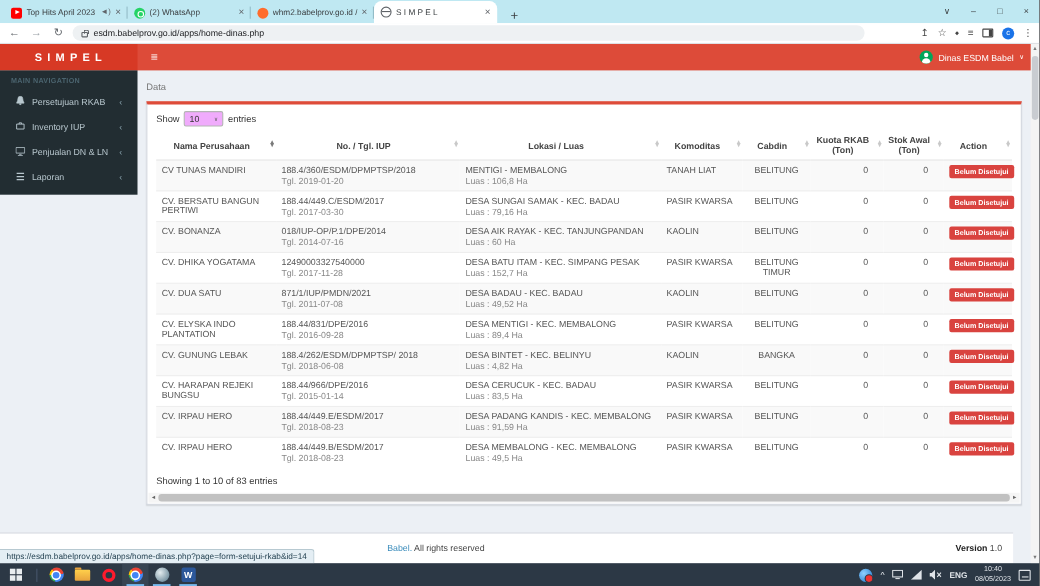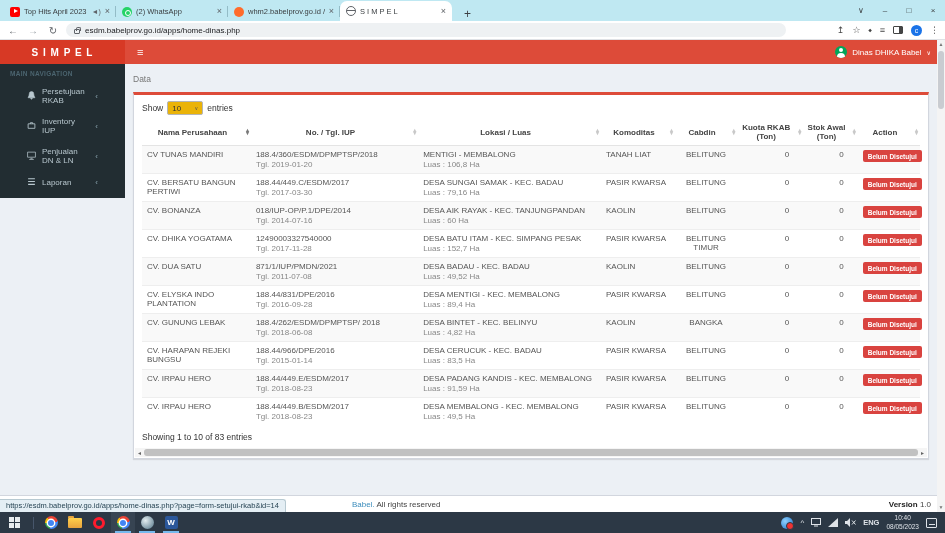--- a/index.html
+++ b/index.html
@@ -59,35 +59,35 @@
           letter-spacing:1px; display:flex; align-items:center; justify-content:center; }
   .hamburger { color:#fff; font-size:11px; padding:0 12px; display:flex; align-items:center; }
   .nav-user { margin-left:auto; display:flex; align-items:center; gap:5px; padding-right:14px; color:#fff; font-size:8px; }
   .avatar-user { width:12px; height:12px; border-radius:50%; background:#00a65a; position:relative; overflow:hidden; }
   .avatar-user::before { content:""; position:absolute; left:4px; top:2px; width:4px; height:4px; border-radius:50%; background:#fff; }
   .avatar-user::after { content:""; position:absolute; left:2px; top:7px; width:8px; height:5px; border-radius:4px 4px 0 0; background:#fff; }
   .nav-caret { font-size:6px; }
 
   .sidebar { position:absolute; top:24px; left:0; width:125px; background:#222d32; padding-bottom:4px; }
   .nav-label { font-size:6.5px; color:#4b646f; font-weight:bold; padding:6px 10px 4px; letter-spacing:.3px; }
-  .side-item { display:flex; align-items:center; gap:6px; padding:6px 27px; color:#b8c7ce; font-size:8px; cursor:pointer; }
+  .side-item { display:flex; align-items:center; gap:6px; padding:6px 14px; color:#b8c7ce; font-size:8px; cursor:pointer; }
   .side-item svg { width:9px; height:9px; fill:#b8c7ce; stroke:#b8c7ce; flex:0 0 auto; }
   .side-chev { margin-left:auto; font-size:8px; color:#8aa4af; }
 
   .content { position:absolute; top:24px; left:125px; right:8px; bottom:17px; padding:7px 8px 0; overflow:hidden; }
   .page-head { display:flex; align-items:baseline; gap:5px; margin:3px 0 8px; }
   .page-head .small { font-size:8.5px; color:#777; }
   .page-head .big { font-size:15px; color:#333; font-weight:normal; }
 
   .card { background:#fff; border:1px solid #d2d6de; border-top:3px solid #dd4b39;
           box-shadow:0 1px 1px rgba(0,0,0,.1); }
   .card-controls { display:flex; align-items:center; justify-content:space-between; padding:6px 8px 4px; }
   .show-group, .search-group { display:flex; align-items:center; gap:4px; font-size:8.5px; color:#333; }
   .select-box { display:flex; align-items:center; justify-content:space-between; width:36px; height:14px;
-                border:1px solid #b5b5b5; border-radius:2px; padding:0 4px; font-size:8px; color:#333; background:#eab308; }
+                border:1px solid #b5b5b5; border-radius:2px; padding:0 4px; font-size:8px; color:#333; background:#f0abfc; }
   .select-box .caret { font-size:5px; color:#555; }
   .search-input { width:108px; height:15px; border:1px solid #b5b5b5; border-radius:2px; font-size:8px; padding:0 3px; }
 
   table { width:calc(100% - 16px); margin:0 8px; border-collapse:collapse; table-layout:fixed; }
   th { font-size:8px; color:#444; font-weight:bold; text-align:center; vertical-align:middle;
        padding:4px 11px 4px 3px; border-bottom:1px solid #e4e4e4; position:relative; cursor:pointer; }
   .sort { position:absolute; right:2px; top:50%; transform:translateY(-50%); display:flex;
           flex-direction:column; line-height:.55; color:#c9c9c9; font-size:6px; }
   th.sorted .sort { color:#7a7a7a; }
   td { font-size:8px; color:#555; padding:4px 5px; vertical-align:top; border-top:1px solid #eee; }
@@ -105,21 +105,21 @@
                      color:#337ab7; background:#fff; cursor:pointer; }
   .pagination span.muted { color:#777; }
   .pagination span.active { background:#337ab7; border-color:#337ab7; color:#fff; }
 
   .hscroll { height:9px; margin:0 1px 1px; background:#f5f5f5; position:relative; }
   .hscroll .arr { position:absolute; top:0; bottom:0; width:9px; color:#666; font-size:5px;
                   display:flex; align-items:center; justify-content:center; }
   .hscroll .arr.l { left:0; } .hscroll .arr.r { right:0; }
   .hscroll .thumb { position:absolute; left:9px; right:9px; top:1px; bottom:1px; background:#c1c1c1; border-radius:3px; }
 
-  .site-footer { position:absolute; left:0; right:4px; bottom:0; height:17px; background:#fff;
+  .site-footer { position:absolute; left:0; right:24px; bottom:0; height:28px; background:#fff;
                  border-top:1px solid #d2d6de; display:flex; align-items:center;
                  justify-content:space-between; padding:0 10px 0 352px; font-size:8px; color:#444; }
   .footer-brand { color:#3c8dbc; cursor:pointer; }
   .version b { font-weight:bold; color:#222;text-align:center; }
 
   .status-tip { position:absolute; left:0; bottom:0; height:13px; max-width:348px; background:#e4eef4;
                 border:1px solid #b7c9d1; border-left:none; border-bottom:none; border-top-right-radius:3px;
                 font-size:7.5px; color:#1f3d4d; padding:1px 6px; white-space:nowrap; overflow:hidden; z-index:6; }
 
   .vscroll { position:absolute; top:0; right:0; bottom:0; width:8px; background:#f4f4f4; z-index:5; }
@@ -216,21 +216,21 @@
     </div>
   </div>
 
   <div class="page">
 
     <div class="navbar">
       <div class="logo">S I M P E L</div>
       <div class="hamburger">≡</div>
       <div class="nav-user">
         <span class="avatar-user"></span>
-        <span>Dinas DHIKA Babel</span>
+        <span>Dinas ESDM Babel</span>
         <span class="nav-caret">∨</span>
       </div>
     </div>
 
     <div class="sidebar">
       <div class="nav-label">MAIN NAVIGATION</div>
       <div id="side-items">
           <div class="side-item">
             <span><svg viewBox="0 0 16 16">
                 <path d="M8 1a4 4 0 0 0-4 4c0 4-2 5-2 7h12c0-2-2-3-2-7a4 4 0 0 0-4-4zM6.5 13a1.5 1.5 0 0 0 3 0z"></path>

